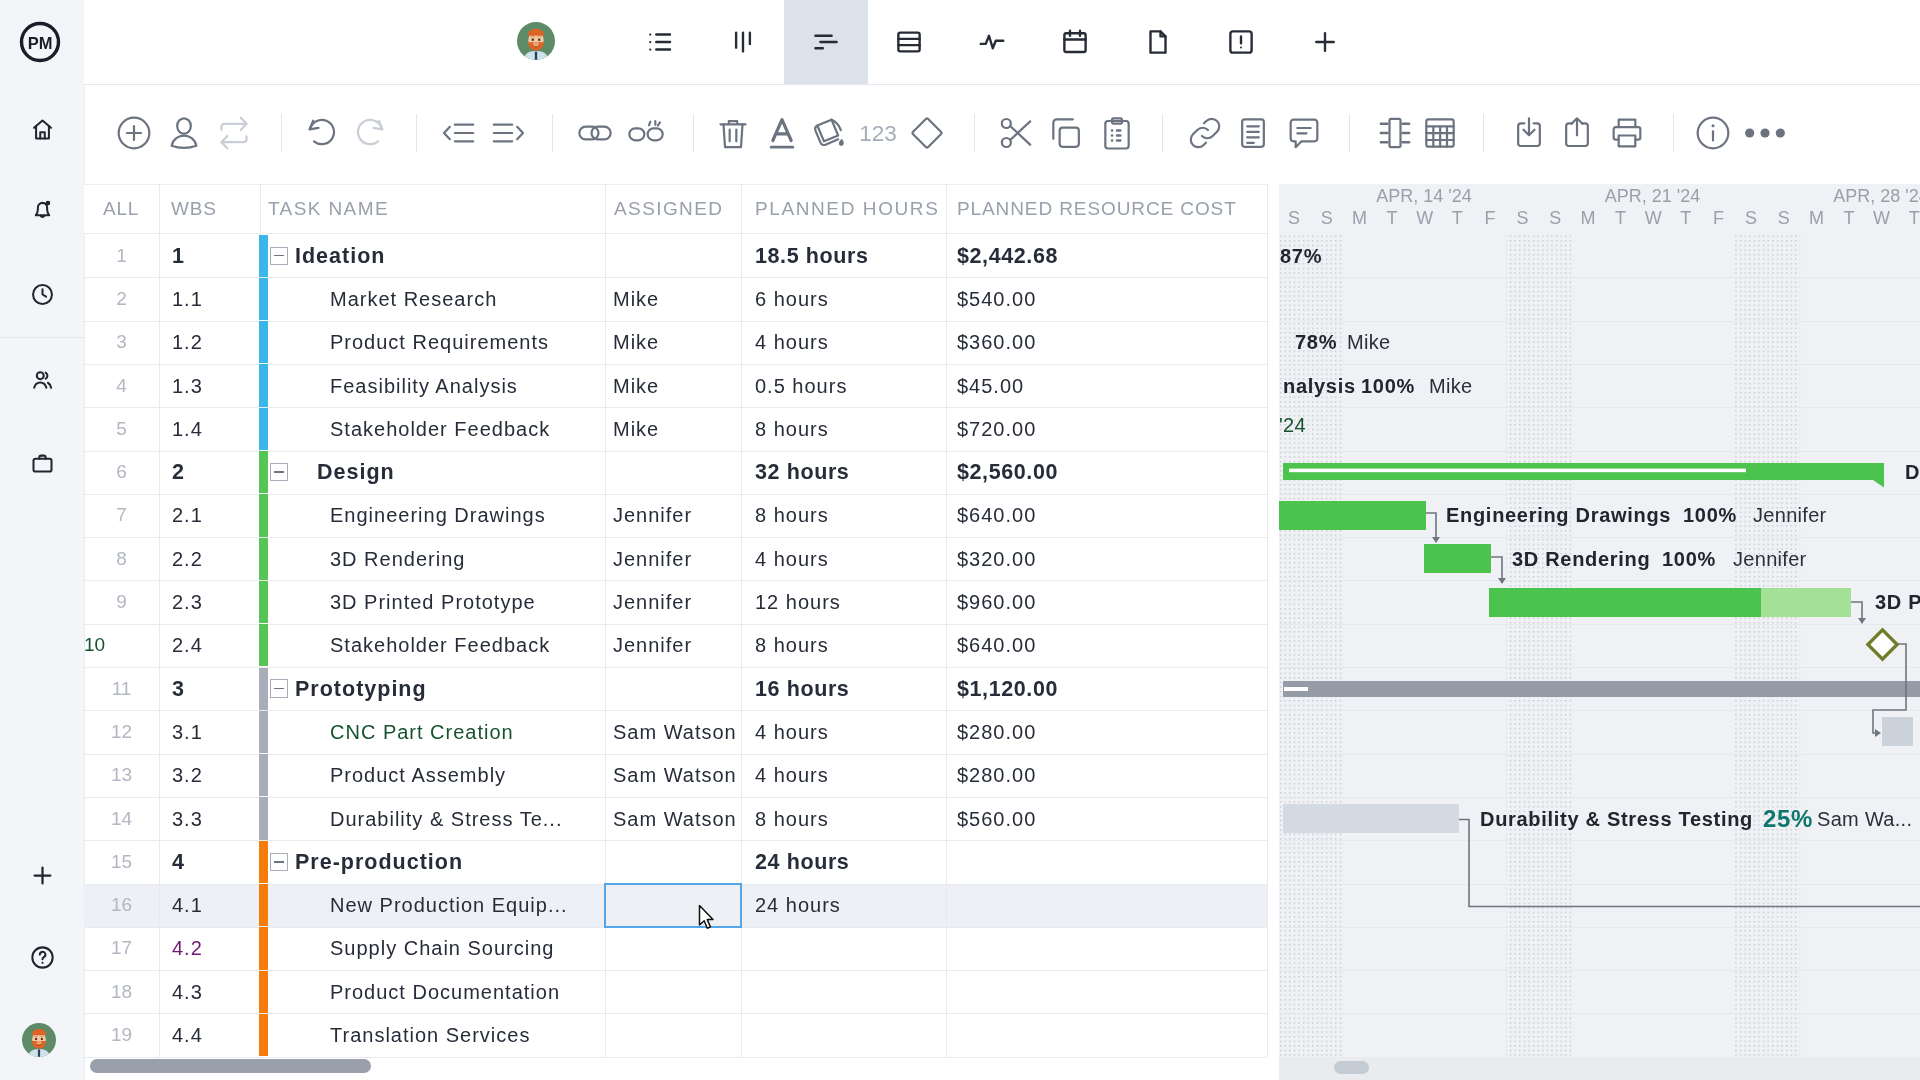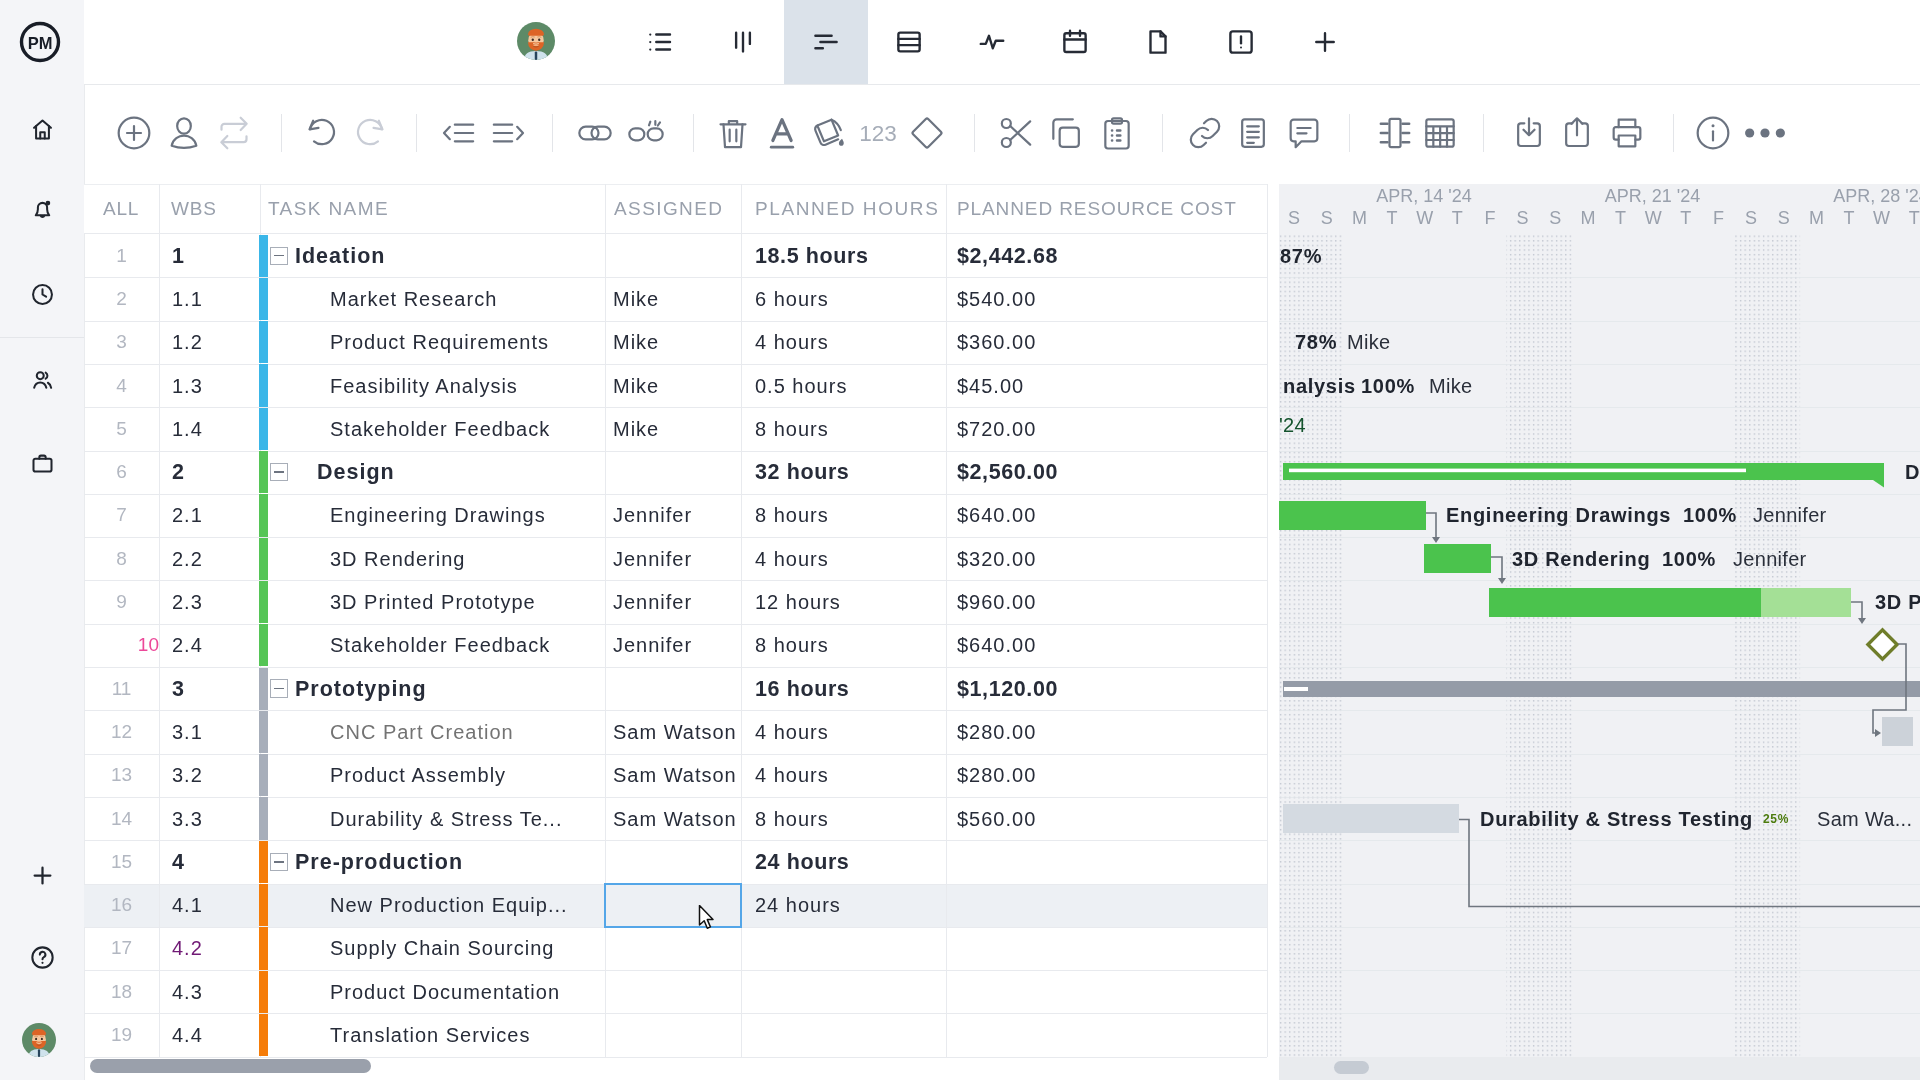--- a/index.html
+++ b/index.html
@@ -357,39 +357,39 @@
 <div class="vlab" style="left:613px;top:558.7px;font-size:20px;color:#272c39;letter-spacing:1.0px;">Jennifer</div>
 <div class="vlab" style="left:755px;top:558.7px;font-size:20px;color:#272c39;letter-spacing:1.0px;">4 hours</div>
 <div class="vlab" style="left:957px;top:558.7px;font-size:20px;color:#272c39;letter-spacing:1.0px;">$320.00</div>
 <div class="vlab" style="left:84px;top:602.0px;width:75px;text-align:center;font-size:19px;color:#b2b7c1;">9</div>
 <div class="vlab" style="left:172px;top:602.0px;font-size:20px;color:#272c39;letter-spacing:1.0px;">2.3</div>
 <div class="abs" style="left:259px;top:580.9px;width:8.5px;height:42.3px;background:#55c556;"></div>
 <div class="vlab" style="left:330px;top:602.0px;font-size:20px;color:#272c39;letter-spacing:1.0px;">3D Printed Prototype</div>
 <div class="vlab" style="left:613px;top:602.0px;font-size:20px;color:#272c39;letter-spacing:1.0px;">Jennifer</div>
 <div class="vlab" style="left:755px;top:602.0px;font-size:20px;color:#272c39;letter-spacing:1.0px;">12 hours</div>
 <div class="vlab" style="left:957px;top:602.0px;font-size:20px;color:#272c39;letter-spacing:1.0px;">$960.00</div>
-<div class="vlab" style="left:84px;top:645.4px;width:75px;text-align:right;font-size:19px;color:#ec4899;">10</div>
+<div class="vlab" style="left:84px;top:645.4px;width:75px;text-align:left;font-size:19px;color:#14532d;">10</div>
 <div class="vlab" style="left:172px;top:645.4px;font-size:20px;color:#272c39;letter-spacing:1.0px;">2.4</div>
 <div class="abs" style="left:259px;top:624.2px;width:8.5px;height:42.3px;background:#55c556;"></div>
 <div class="vlab" style="left:330px;top:645.4px;font-size:20px;color:#272c39;letter-spacing:1.0px;">Stakeholder Feedback</div>
 <div class="vlab" style="left:613px;top:645.4px;font-size:20px;color:#272c39;letter-spacing:1.0px;">Jennifer</div>
 <div class="vlab" style="left:755px;top:645.4px;font-size:20px;color:#272c39;letter-spacing:1.0px;">8 hours</div>
 <div class="vlab" style="left:957px;top:645.4px;font-size:20px;color:#272c39;letter-spacing:1.0px;">$640.00</div>
 <div class="vlab" style="left:84px;top:688.6px;width:75px;text-align:center;font-size:19px;color:#b2b7c1;">11</div>
 <div class="vlab" style="left:172px;top:688.6px;font-size:20px;color:#272c39;letter-spacing:1.0px;font-weight:bold;font-size:21.5px;letter-spacing:0.6px;">3</div>
 <div class="abs" style="left:259px;top:667.5px;width:8.5px;height:42.3px;background:#a7aeba;"></div>
 <div class="abs" style="left:269.5px;top:679.4px;width:18.5px;height:18.5px;border:1.5px solid #a8aeb8;box-sizing:border-box;background:#fff;"></div>
 <div class="abs" style="left:274px;top:687.6px;width:9.5px;height:1.8px;background:#6d7480;"></div>
 <div class="vlab" style="left:295px;top:688.6px;font-size:20px;color:#272c39;letter-spacing:1.0px;font-weight:bold;font-size:21.5px;">Prototyping</div>
 <div class="vlab" style="left:755px;top:688.6px;font-size:20px;color:#272c39;letter-spacing:1.0px;font-weight:bold;font-size:21.5px;letter-spacing:0.6px;">16 hours</div>
 <div class="vlab" style="left:957px;top:688.6px;font-size:20px;color:#272c39;letter-spacing:1.0px;font-weight:bold;font-size:21.5px;letter-spacing:0.6px;">$1,120.00</div>
 <div class="vlab" style="left:84px;top:731.9px;width:75px;text-align:center;font-size:19px;color:#b2b7c1;">12</div>
 <div class="vlab" style="left:172px;top:731.9px;font-size:20px;color:#272c39;letter-spacing:1.0px;">3.1</div>
 <div class="abs" style="left:259px;top:710.8px;width:8.5px;height:42.3px;background:#a7aeba;"></div>
-<div class="vlab" style="left:330px;top:731.9px;font-size:20px;color:#737373;letter-spacing:1.0px;">CNC Part Creation</div>
+<div class="vlab" style="left:330px;top:731.9px;font-size:20px;color:#14532d;letter-spacing:1.0px;">CNC Part Creation</div>
 <div class="vlab" style="left:613px;top:731.9px;font-size:20px;color:#272c39;letter-spacing:1.0px;">Sam Watson</div>
 <div class="vlab" style="left:755px;top:731.9px;font-size:20px;color:#272c39;letter-spacing:1.0px;">4 hours</div>
 <div class="vlab" style="left:957px;top:731.9px;font-size:20px;color:#272c39;letter-spacing:1.0px;">$280.00</div>
 <div class="vlab" style="left:84px;top:775.2px;width:75px;text-align:center;font-size:19px;color:#b2b7c1;">13</div>
 <div class="vlab" style="left:172px;top:775.2px;font-size:20px;color:#272c39;letter-spacing:1.0px;">3.2</div>
 <div class="abs" style="left:259px;top:754.1px;width:8.5px;height:42.3px;background:#a7aeba;"></div>
 <div class="vlab" style="left:330px;top:775.2px;font-size:20px;color:#272c39;letter-spacing:1.0px;">Product Assembly</div>
 <div class="vlab" style="left:613px;top:775.2px;font-size:20px;color:#272c39;letter-spacing:1.0px;">Sam Watson</div>
 <div class="vlab" style="left:755px;top:775.2px;font-size:20px;color:#272c39;letter-spacing:1.0px;">4 hours</div>
 <div class="vlab" style="left:957px;top:775.2px;font-size:20px;color:#272c39;letter-spacing:1.0px;">$280.00</div>
@@ -503,21 +503,21 @@
 <div class="abs" style="left:482.0px;top:403.5px;width:90.0px;height:29px;background:#a4e096;"></div>
 <div class="vlab" style="left:596.0px;top:418.0px;font-size:20px;font-weight:bold;color:#20252f;letter-spacing:0.7px;">3D P</div>
 <svg class="abs" style="left:585.0px;top:441.5px" width="37" height="37" viewBox="0 0 37 37">
         <rect x="8.2" y="8.2" width="20.6" height="20.6" fill="#fff" stroke="#6f7d2a" stroke-width="3.4" transform="rotate(45 18.5 18.5)"></rect>
       </svg>
 <div class="abs" style="left:4.0px;top:497.1px;width:637.0px;height:15.6px;background:#949ba7;"></div>
 <div class="abs" style="left:4.5px;top:503.3px;width:24px;height:3.6px;background:#fff;"></div>
 <div class="abs" style="left:603.0px;top:533.4px;width:31.0px;height:29px;background:#ccd2d9;"></div>
 <div class="abs" style="left:4.0px;top:620.0px;width:176.0px;height:29px;background:#d4dae1;"></div>
 <div class="vlab" style="left:201.0px;top:634.5px;font-size:20px;font-weight:bold;color:#20252f;letter-spacing:0.7px;">Durability &amp; Stress Testing</div>
-<div class="vlab" style="left:484.0px;top:634.5px;font-size:12px;font-weight:bold;color:#4d7c0f;letter-spacing:0.7px;">25%</div>
+<div class="vlab" style="left:484.0px;top:634.5px;font-size:24px;font-weight:bold;color:#0f766e;letter-spacing:0.7px;">25%</div>
 <div class="vlab" style="left:538.0px;top:634.5px;font-size:20px;color:#2a2f3a;letter-spacing:0.3px;">Sam Wa...</div>
 <svg class="abs" style="left:0;top:0" width="641" height="896" viewBox="0 0 641 896" fill="none" stroke="#6f767f" stroke-width="1.6">
 <path d="M147.0 329.0 L157.0 329.0 L157.0 356.0"></path>
 <path d="M153.0 353.0 L157.0 359.0 L161.0 353.0 Z" fill="#6f767f" stroke="none"></path>
 <path d="M212.0 373.0 L223.0 373.0 L223.0 396.0"></path>
 <path d="M219.0 394.0 L223.0 400.0 L227.0 394.0 Z" fill="#6f767f" stroke="none"></path>
 <path d="M572.0 418.0 L583.0 418.0 L583.0 436.0"></path>
 <path d="M579.0 434.0 L583.0 440.0 L587.0 434.0 Z" fill="#6f767f" stroke="none"></path>
 <path d="M619.0 460.0 L627.0 460.0 L627.0 526.0 L594.0 526.0 L594.0 549.0 L599.0 549.0"></path>
 <path d="M596.0 545.0 L602.0 549.0 L596.0 553.0 Z" fill="#6f767f" stroke="none"></path>

